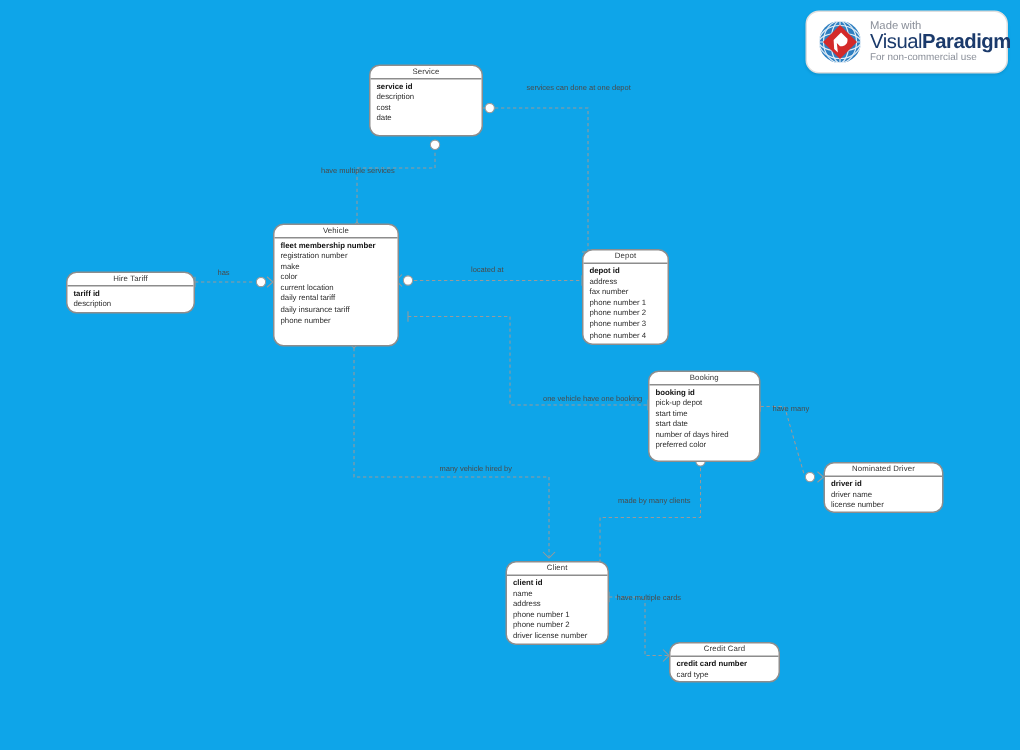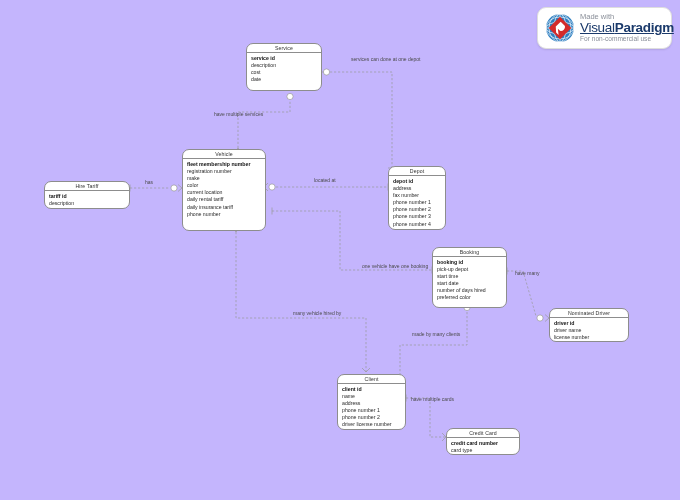--- a/index.html
+++ b/index.html
@@ -8,21 +8,21 @@
     background: #ffffff;
   }
   body {
     font-family: "Liberation Sans", sans-serif;
     -webkit-font-smoothing: antialiased;
   }
   #canvas {
     position: relative;
     width: 680px;
     height: 500px;
-    background: #c4b5fd;
+    background: #0ea5e9;
     overflow: hidden;
   }
 
   
   .entity {
     position: absolute;
     background: #ffffff;
     border: 1px solid #8d8d8d;
     border-radius: 7px;
     box-sizing: border-box;
@@ -121,21 +121,20 @@
     font-size: 7.5px;
     color: #8a8f99;
     margin-bottom: 1px;
   }
   .wm-brand {
     font-size: 13.5px;
     color: #1b3a6b;
     font-weight: bold;
     letter-spacing: -0.3px;
     white-space: nowrap;
-    text-decoration: underline;
   }
   .wm-brand .light {
     font-weight: normal;
   }
   .wm-sub {
     font-size: 6.6px;
     color: #8a8f99;
     margin-top: 1.5px;
   }
 </style>

